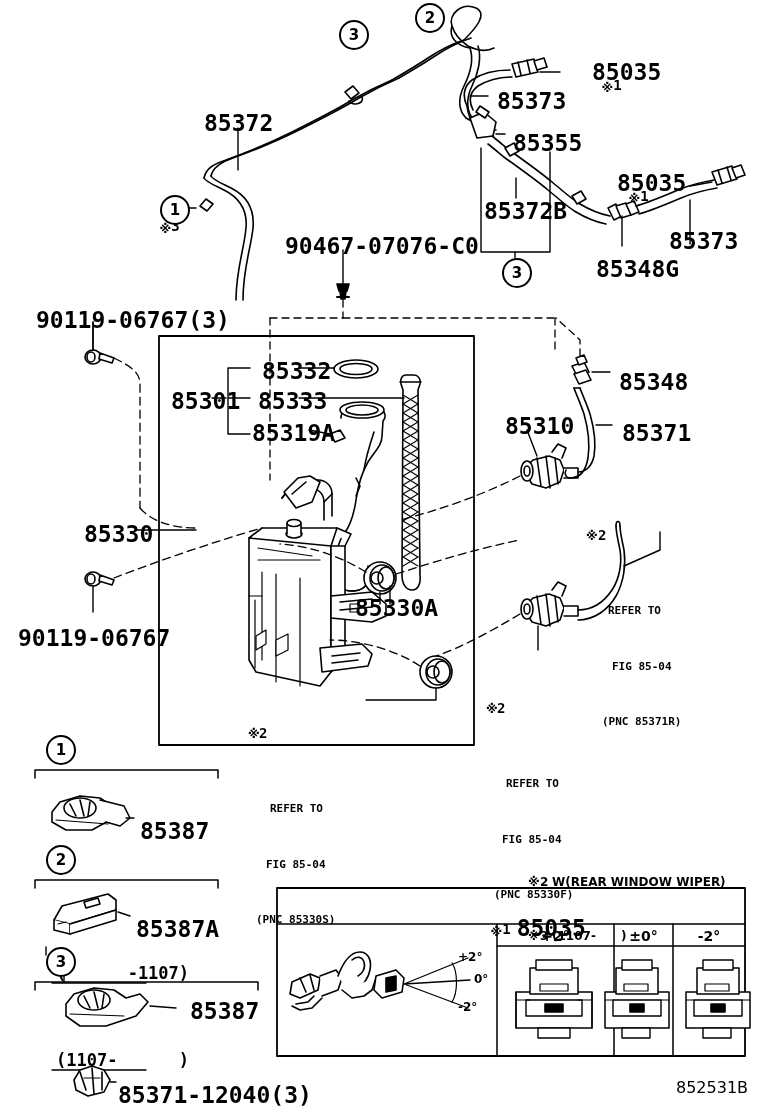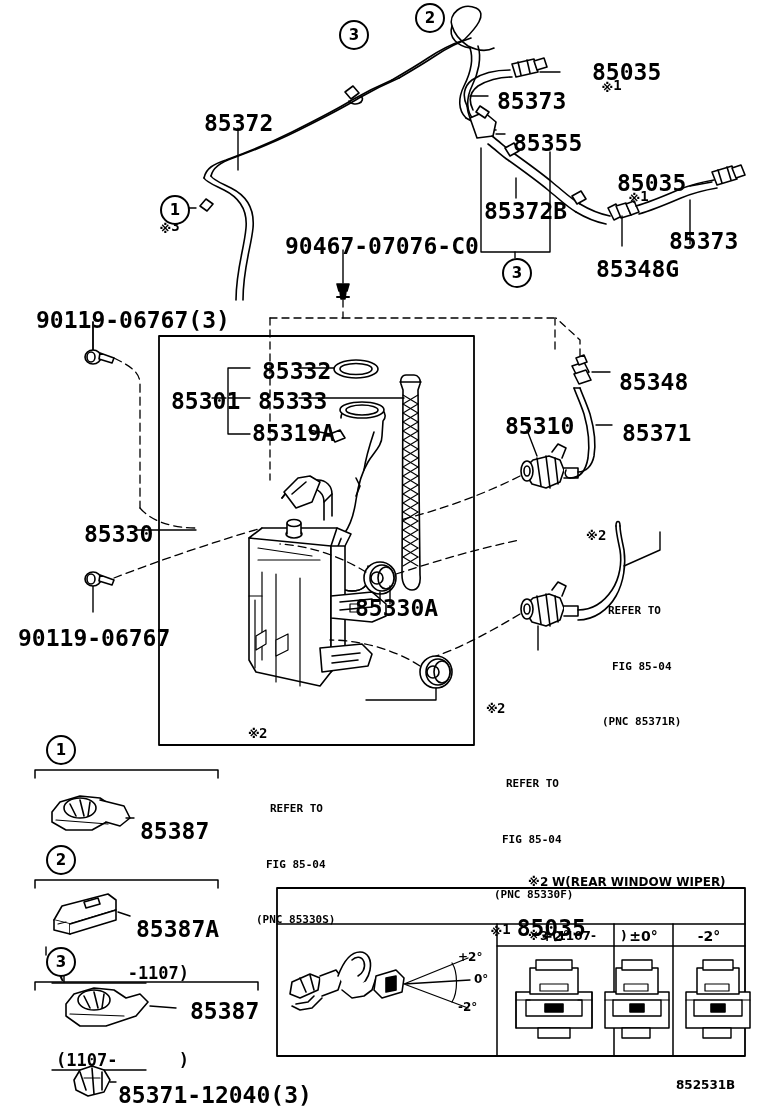--- a/index.html
+++ b/index.html
@@ -7,21 +7,21 @@
        font-family:"DejaVu Sans Mono","Liberation Mono",monospace;color:#000;}
   #stage{position:absolute;left:0;top:0;width:760px;height:1112px;}
   svg.art{position:absolute;left:0;top:0;width:760px;height:1112px;overflow:visible;}
   .lbl{position:absolute;white-space:pre;font-weight:bold;color:#000;
        font-family:"DejaVu Sans Mono","Liberation Mono",monospace;}
   .pn{font-size:23px;letter-spacing:0px;}
   .pn-sm{font-size:17px;}
   .tiny{font-size:12px;font-weight:bold;font-family:"DejaVu Sans","Liberation Sans",sans-serif;}
   .ref{font-size:11px;line-height:17.5px;font-weight:bold;}
   .star{font-size:14px;font-weight:bold;vertical-align:2px;}
-  .diagid{font-size:12px;font-weight:bold;font-family:"DejaVu Sans","Liberation Sans",sans-serif;}
+  .diagid{font-size:16px;font-weight:normal;font-family:"DejaVu Sans","Liberation Sans",sans-serif;}
   .circ{position:absolute;border:2px solid #000;border-radius:50%;
         width:26px;height:26px;display:flex;align-items:center;justify-content:center;
         font-size:15px;font-weight:bold;background:#fff;
         font-family:"DejaVu Sans","Liberation Sans",sans-serif;}
   .tblcell{position:absolute;display:flex;align-items:center;justify-content:center;
            font-size:14px;font-weight:bold;font-family:"DejaVu Sans","Liberation Sans",sans-serif;}
 </style>
 </head>
 <body>
 

